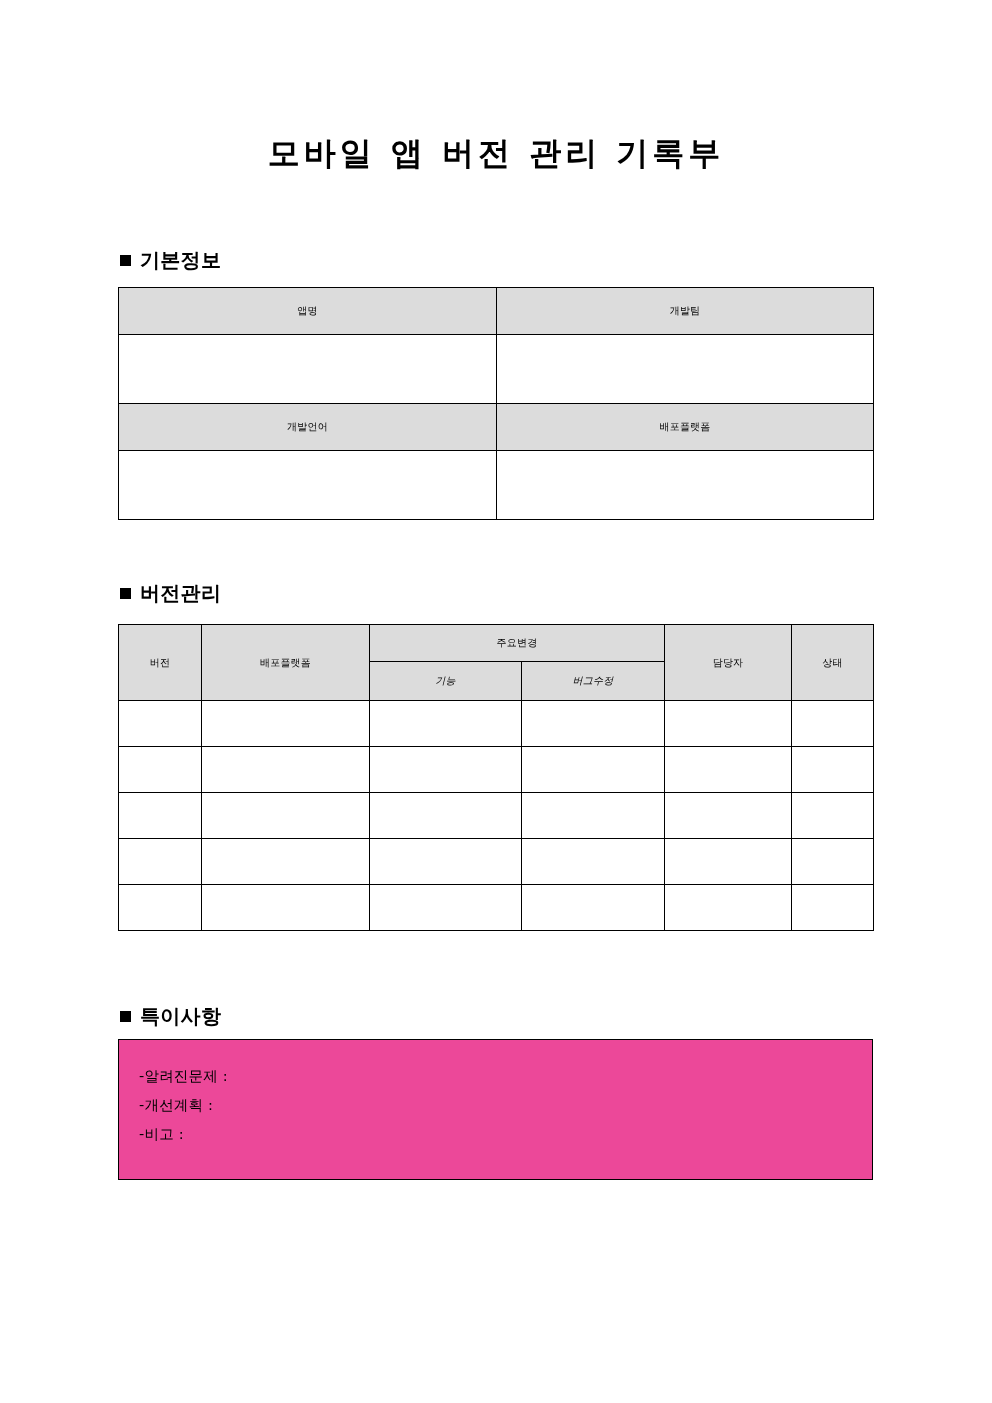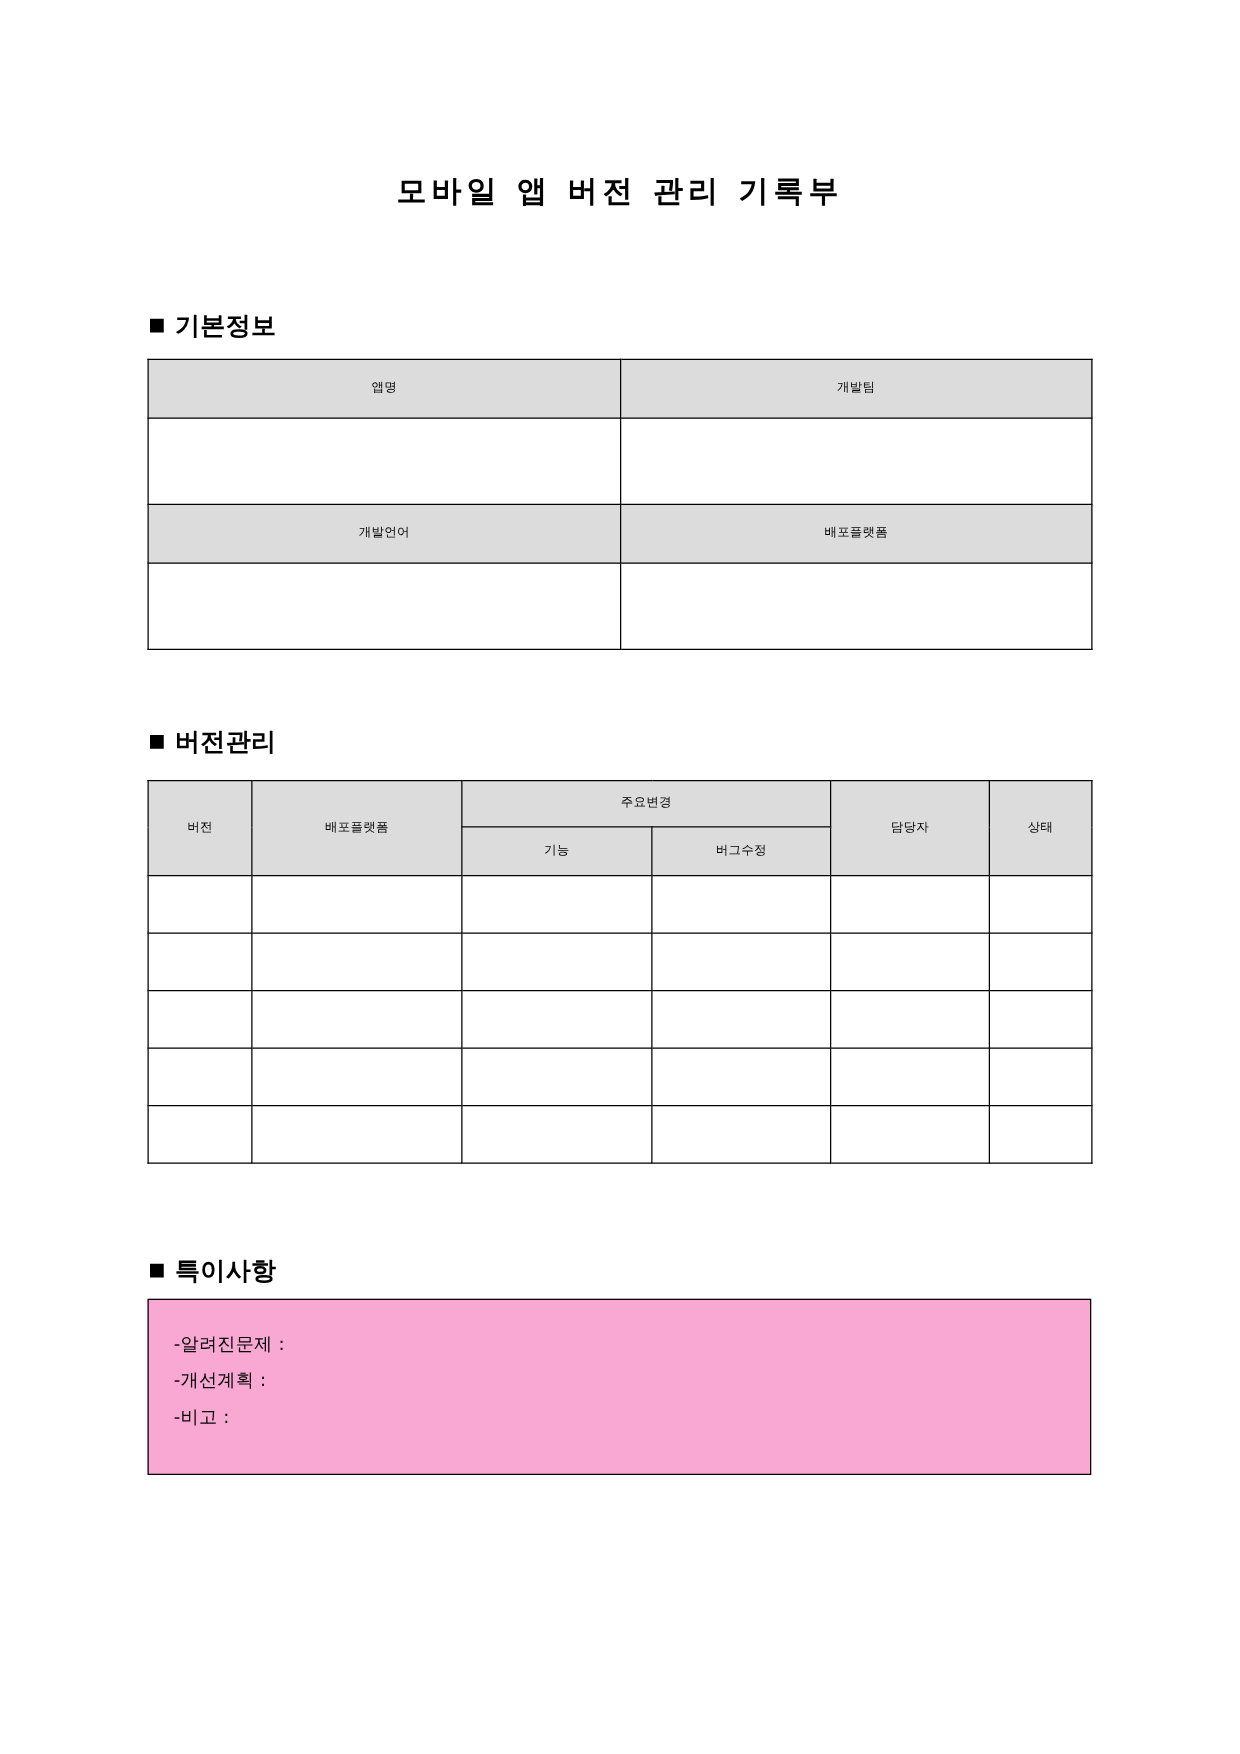--- a/index.html
+++ b/index.html
@@ -25,21 +25,21 @@
     box-sizing: border-box;
   }
 
   
   .doc-title {
     position: absolute;
     top: 133px;
     left: 0;
     width: 992px;
     text-align: center;
-    font-size: 24px;
+    font-size: 32px;
     font-weight: bold;
     letter-spacing: 4px;
     line-height: 40px;
     white-space: pre;
   }
 
   
   .section-heading {
     position: absolute;
     left: 120px;
@@ -89,33 +89,33 @@
 
   
   #table-basic { top: 287px; }
   #table-basic td { height: 46px; }
   #table-basic td.blank { height: 68px; }
 
   
   #table-version { top: 624px; }
   #table-version th.grouped { height: 36px; }
   #table-version th.tall { height: 74px; margin-top: 20px; }
-  #table-version th.sub { height: 38px; }
+  #table-version th.sub { height: 38px; font-style: italic; }
   #table-version td.body-cell { height: 45px; }
 
   
   #notes-box {
     position: absolute;
     left: 118px;
     top: 1039px;
     width: 755px;
     height: 141px;
     box-sizing: border-box;
     border: 1px solid #000000;
-    background: #f9a8d4;
+    background: #ec4899;
   }
   .notes-lines {
     padding: 22px 0 0 20px;
   }
   .notes-line {
     font-size: 14.5px;
     line-height: 29px;
     letter-spacing: 0.2px;
     white-space: pre;
   }

